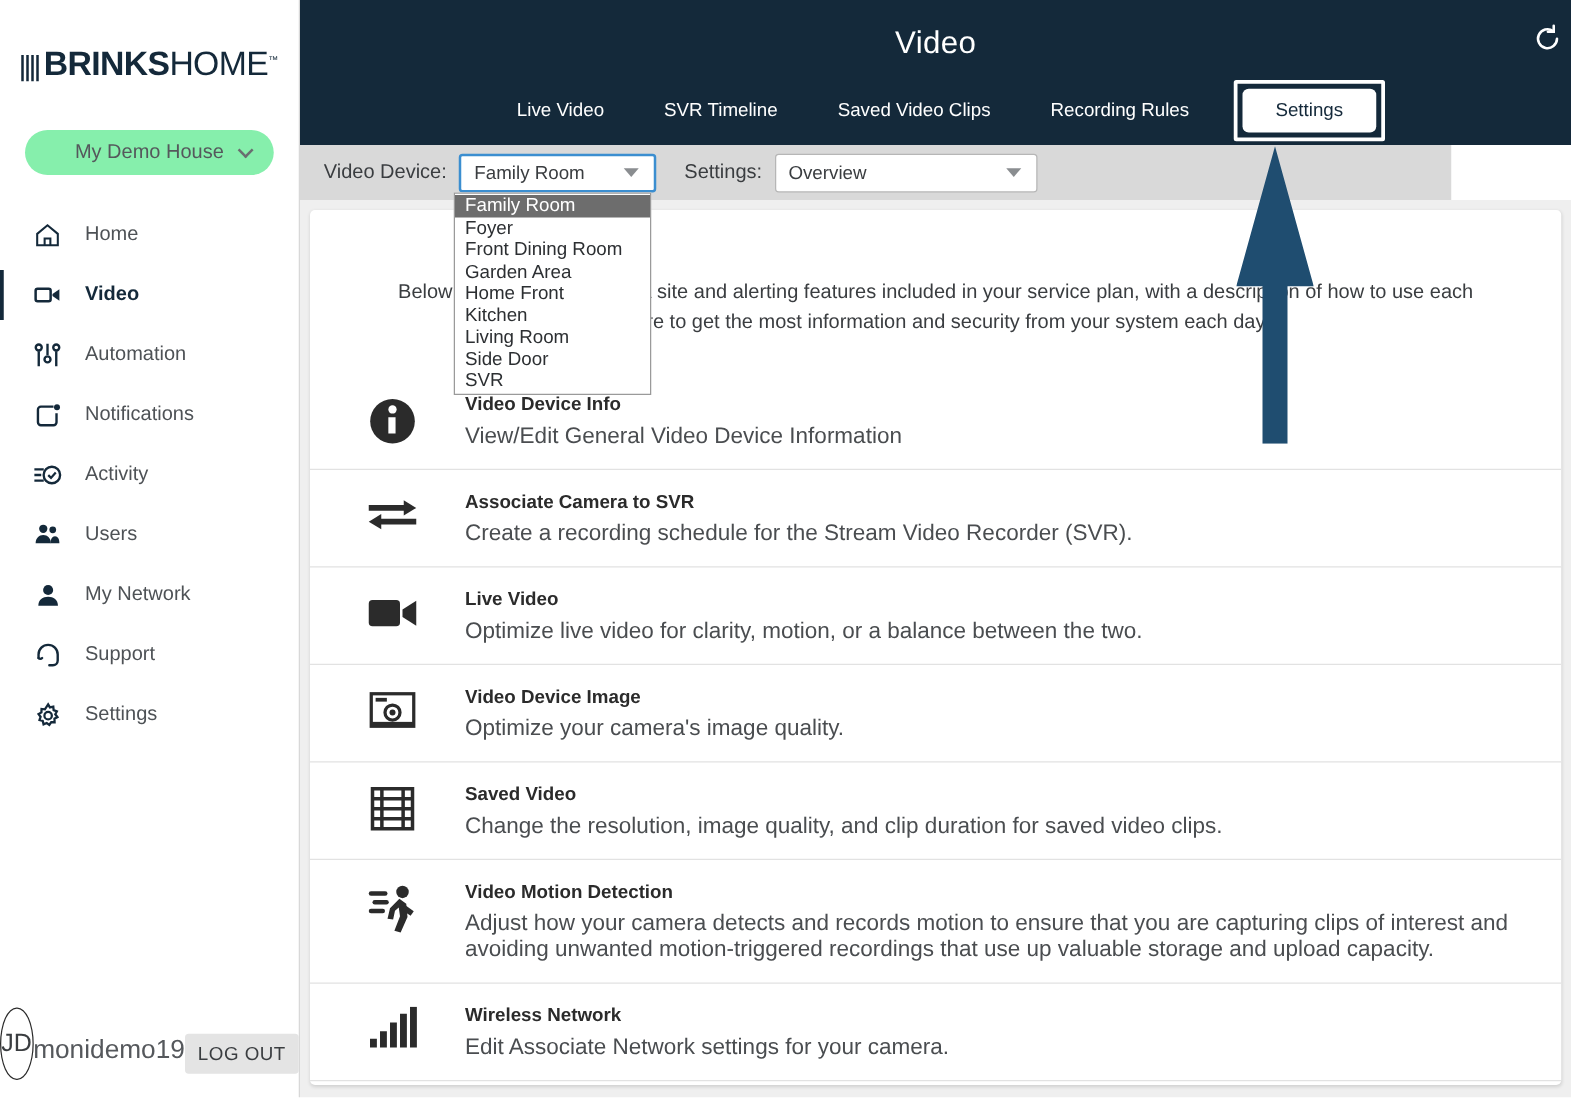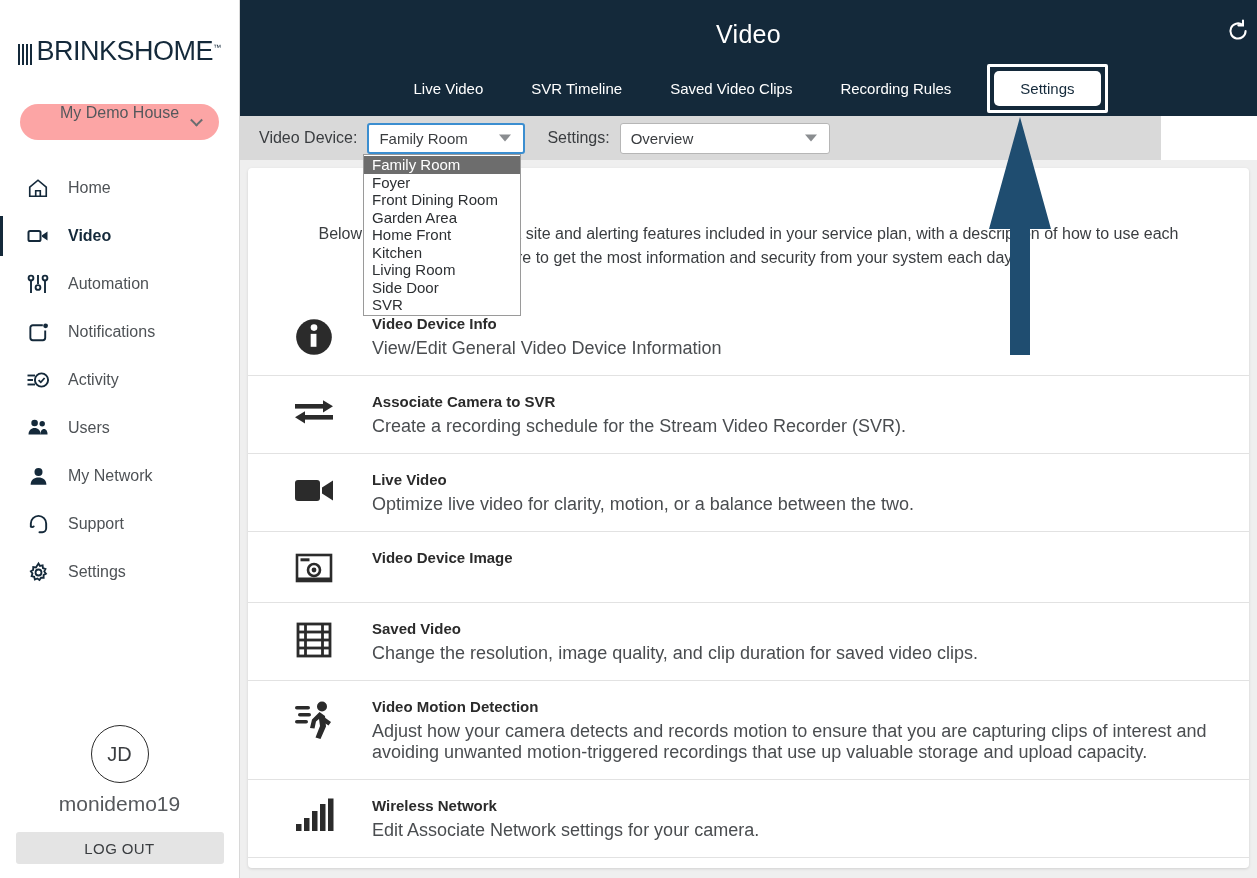--- a/index.html
+++ b/index.html
@@ -27,28 +27,28 @@
   .brand-bars { display: flex; align-items: flex-end; margin-right: 2px; }
   .brand-bars i {
     display: block; width: 2px; height: 21px; background: #14293a;
     margin-right: 2px;
   }
   .brand-bars i:nth-child(1) { height: 21px; }
   .brand-bars i:nth-child(2) { height: 21px; }
   .brand-bars i:nth-child(3) { height: 21px; }
   .brand-bars i:nth-child(4) { height: 21px; }
   .brand-text { font-size: 27px; line-height: 27px; letter-spacing: -0.5px; color: #14293a; }
-  .brand-text b { font-weight: 400; margin-top: 28px; }
+  .brand-text b { font-weight: 700; margin-top: 28px; }
   .brand-text span { font-weight: 300; }
   .brand-tm { font-size: 8px; vertical-align: super; color: #14293a; }
 
   .house-select {
     margin: 20px 20px 0 20px;
-    height: 36px; border-radius: 18px; background: #fca5a5;
-    display: flex; justify-content: center;
+    height: 36px; border-radius: 18px; background: #86efac;
+    display: flex; align-items: center; justify-content: center;
     position: relative; cursor: pointer;
   }
   .house-select .label { font-size: 16px; color: #55585c; }
   .house-select .chev {
     position: absolute; right: 18px; top: 50%; width: 9px; height: 9px;
     border-right: 2px solid #6a6d70; border-bottom: 2px solid #6a6d70;
     transform: translateY(-70%) rotate(45deg);
   }
 
   .nav { margin-top: 24px; flex: 0 0 auto; }
@@ -63,21 +63,21 @@
   }
   .nav-item .txt { font-size: 16px; color: #4e5256; }
   .nav-item.active .txt { color: #14293a; font-weight: 700; }
   .nav-item.active::before {
     content: ""; position: absolute; left: 0; top: 4px; bottom: 4px;
     width: 3px; background: #14293a;
   }
 
   .user-block {
     margin-top: auto; padding-bottom: 14px;
-    display: flex; flex-direction: column; align-items: center;
+    display: flex; align-items: center;
   }
   .avatar {
     width: 58px; height: 58px; border-radius: 50%;
     border: 1.5px solid #2b2b2b; display: flex; align-items: center; justify-content: center;
     font-size: 20px; color: #3a3d40;
   }
   .username { margin-top: 9px; font-size: 21px; color: #55585c; }
   .logout-btn {
     margin-top: 16px; width: 208px; height: 32px; background: #e4e4e4;
     border: none; border-radius: 3px; cursor: pointer;
@@ -420,20 +420,21 @@
           <svg width="40" height="36" viewBox="0 0 40 36" fill="none" stroke="currentColor" stroke-width="2.6">
             <rect x="3" y="5" width="34" height="26"></rect>
             <rect x="6.5" y="8.3" width="9" height="3" fill="currentColor" stroke="none"></rect>
             <circle cx="20" cy="20" r="6"></circle>
             <circle cx="20" cy="20" r="2.4" fill="currentColor" stroke="none"></circle>
             <rect x="3" y="27.5" width="34" height="3.5" fill="currentColor" stroke="none"></rect>
           </svg>
         </div>
         <div class="row-body">
           <div class="row-title">Video Device Image</div>
+          <div class="row-desc">Optimize your camera's image quality.</div>
         </div>
       </div>
 
       <div class="row">
         <div class="row-ico">
           <svg width="38" height="38" viewBox="0 0 38 38" fill="none" stroke="currentColor" stroke-width="2.8">
             <rect x="3" y="3" width="32" height="32"></rect>
             <line x1="10.5" y1="3" x2="10.5" y2="35"></line>
             <line x1="27.5" y1="3" x2="27.5" y2="35"></line>
             <line x1="3" y1="11" x2="35" y2="11"></line>

